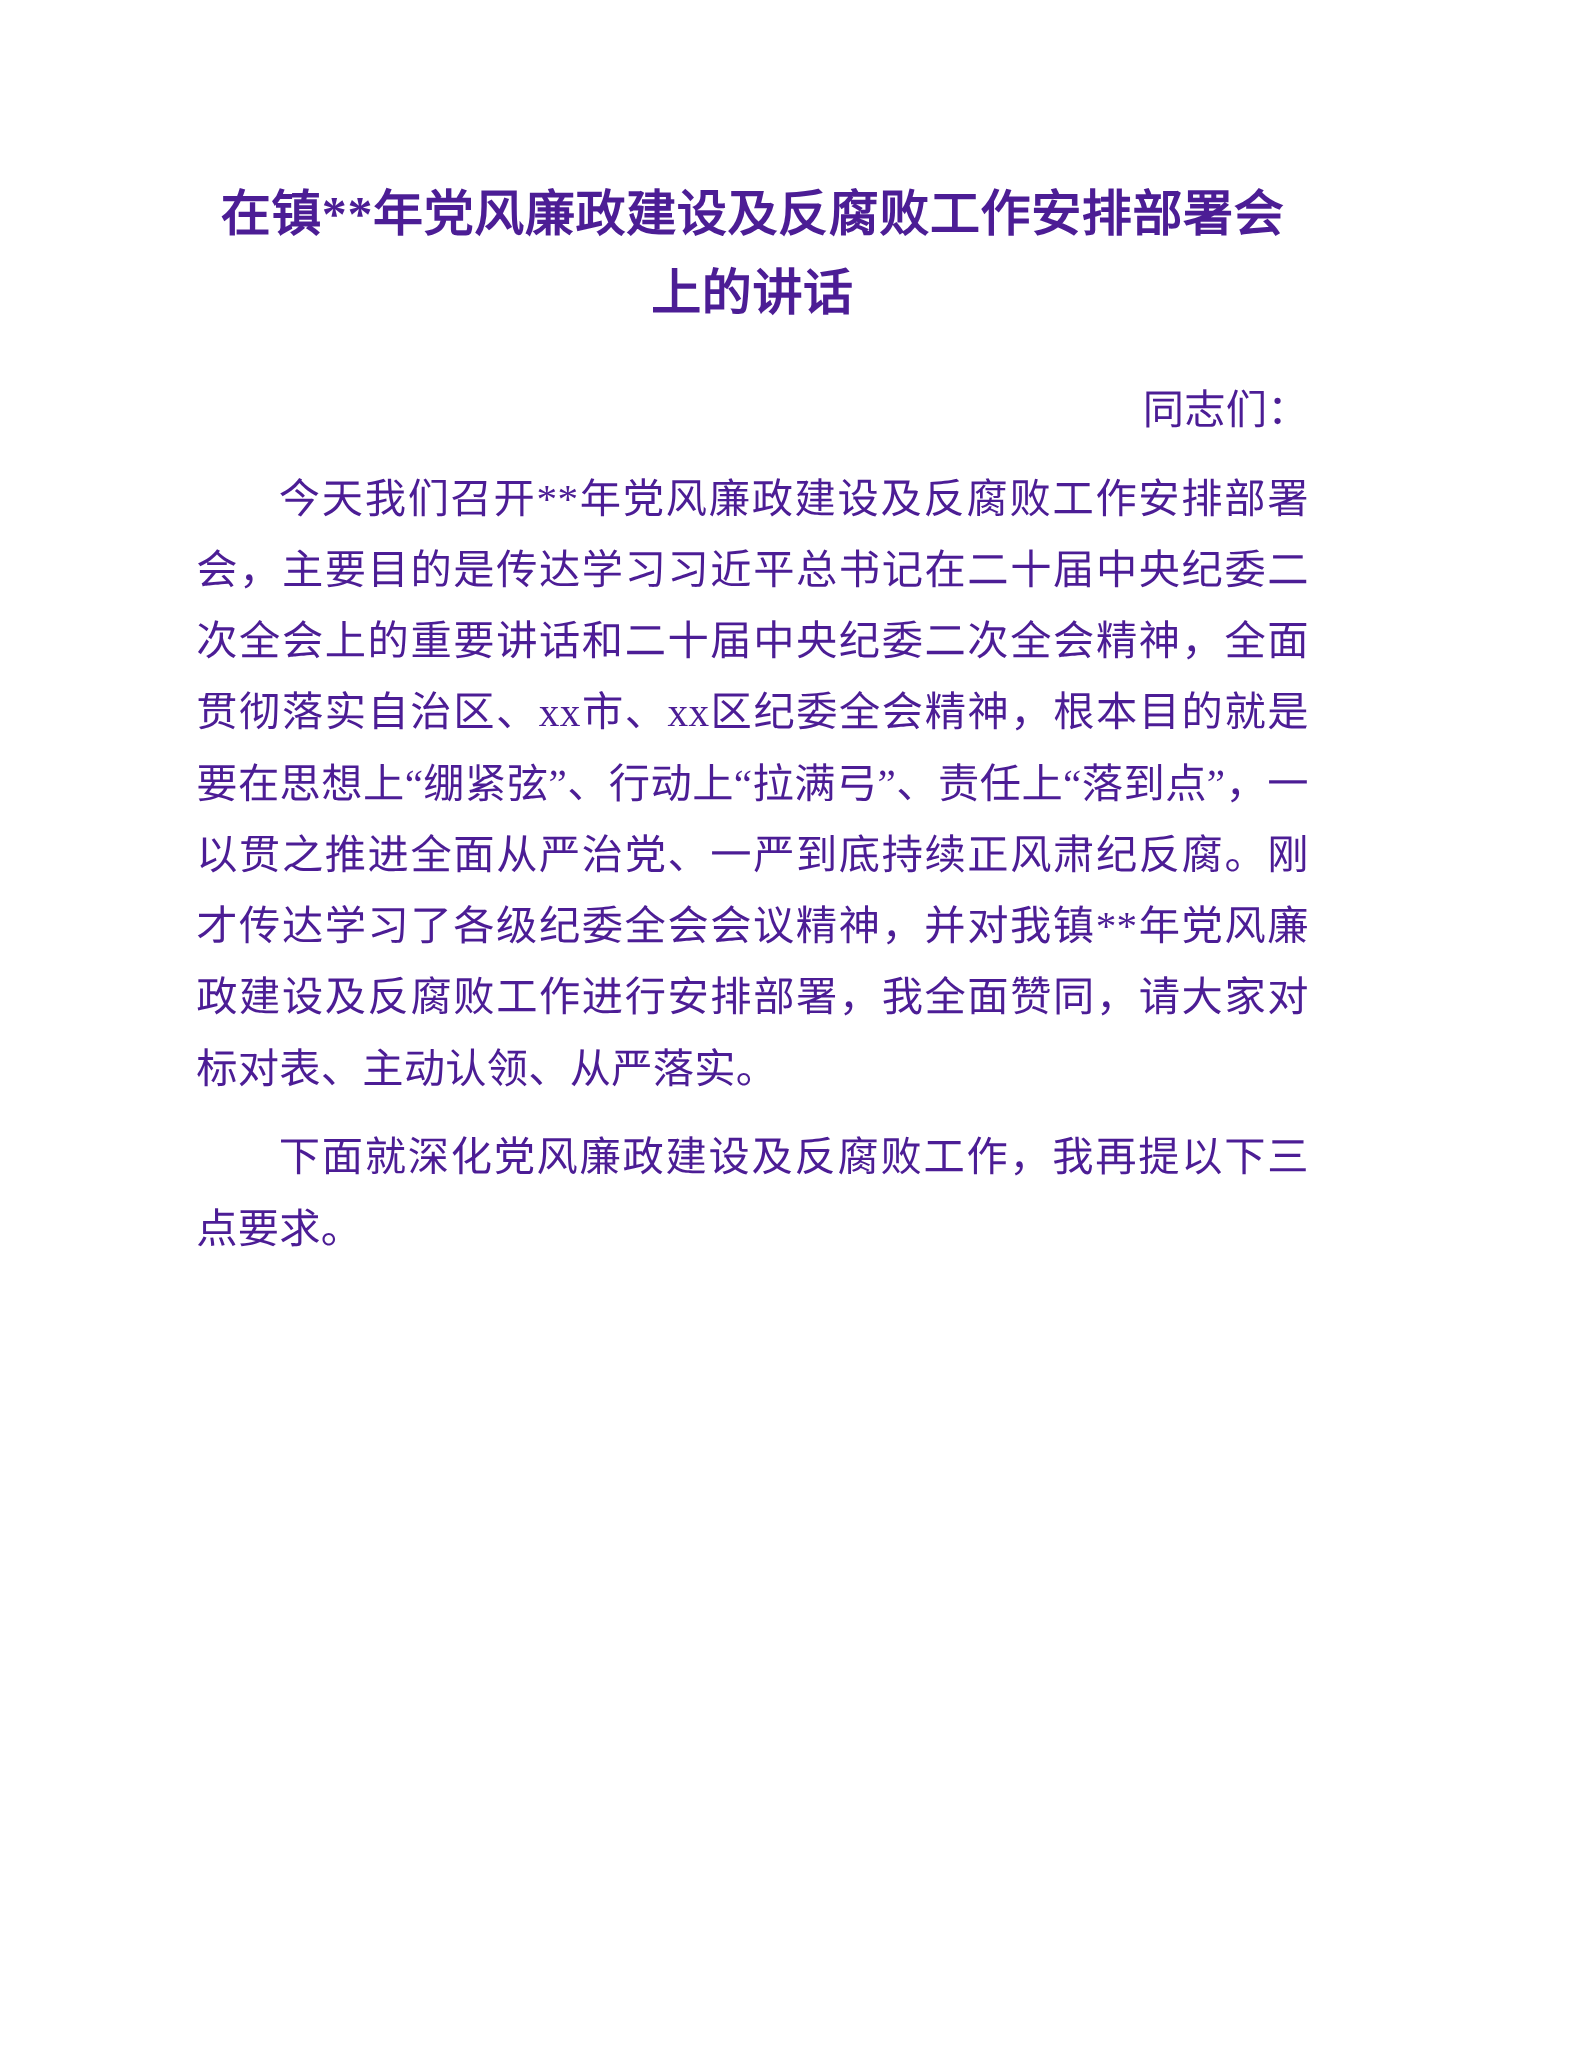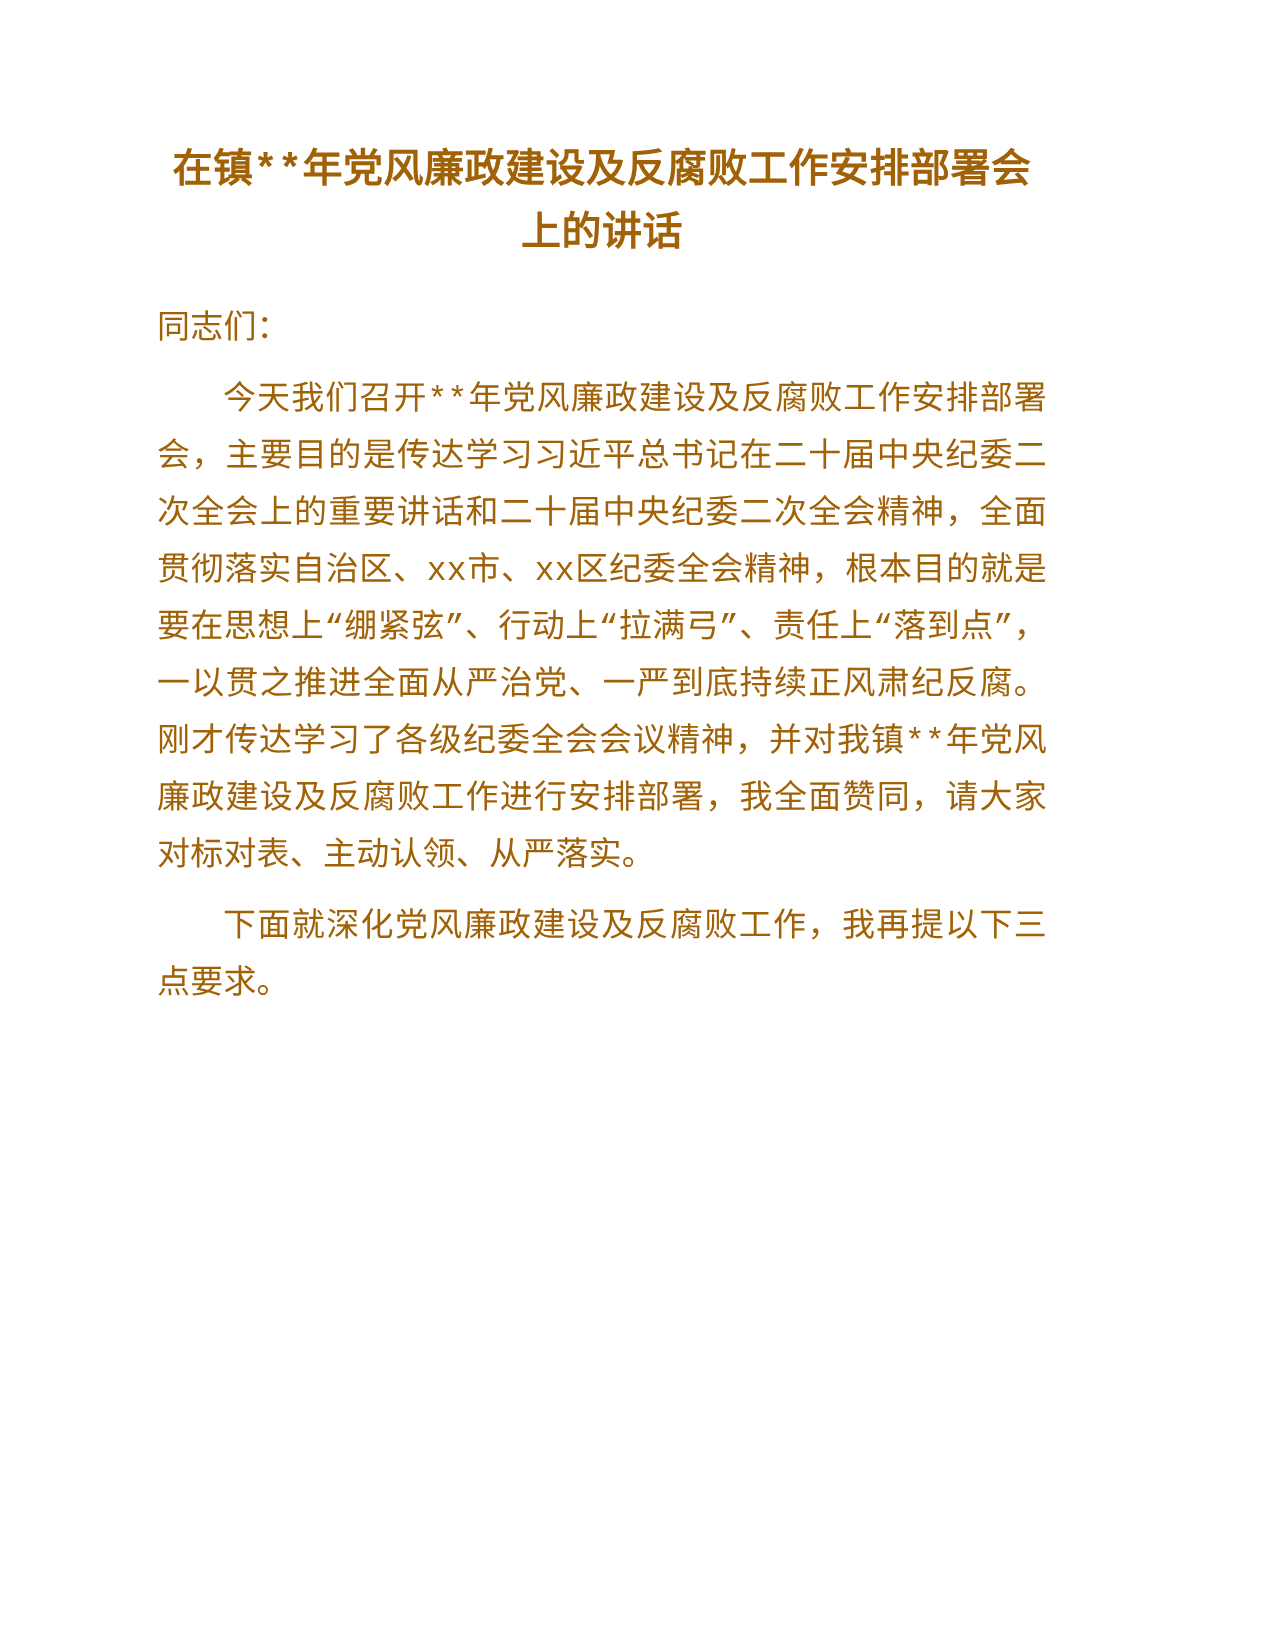--- a/index.html
+++ b/index.html
@@ -9,22 +9,22 @@
     background: #ffffff;
   }
 
   .page {
     position: relative;
     width: 1275px;
     height: 1650px;
     background: #ffffff;
     margin: 0 auto;
     overflow: hidden;
-    font-family: Liberation Mono, monospace;
-    color: #a16207;
+    font-family: Liberation Serif, serif;
+    color: #4c1d95;
     -webkit-font-smoothing: antialiased;
   }
 
   .content {
     position: absolute;
     left: 157px;
     top: 0;
     width: 890px;
   }
 
@@ -37,21 +37,21 @@
     text-align: center;
     letter-spacing: 0.5px;
     word-break: break-all;
   }
 
   .salutation {
     margin: 0;
     padding-top: 35px;
     font-size: 33px;
     line-height: 57px;
-    text-align: left;
+    text-align: right;
     letter-spacing: 0.2px;
   }
 
   .body-para {
     margin: 0;
     padding-top: 14px;
     font-size: 33px;
     line-height: 57px;
     text-align: justify;
     text-justify: inter-ideograph;

